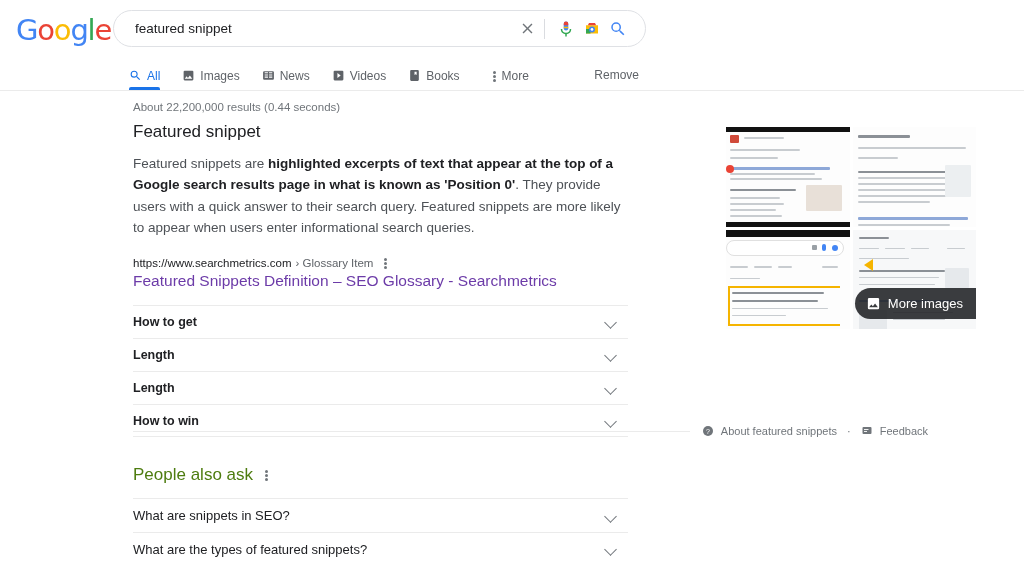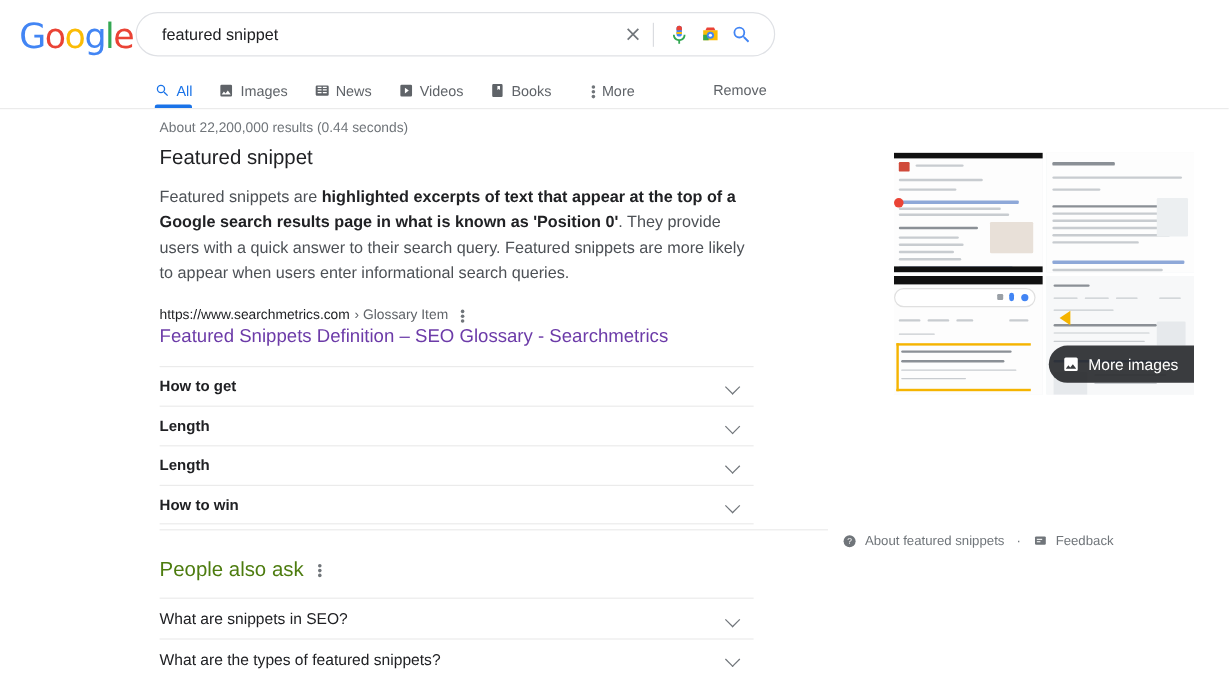--- a/index.html
+++ b/index.html
@@ -198,21 +198,20 @@
     flex: 1;
     height: 1px;
     background: #ebebeb;
   }
   .fs-links {
     display: flex;
     gap: 7px;
     font-size: 11px;
     color: #70757a;
     padding-left: 12px;
-    margin-top: 20px;
   }
   .fs-links a { color: #70757a; text-decoration: none; cursor: pointer; }
   .dot-sep { color: #70757a; font-size: 11px; padding: 0 3px; }
 
   
   .paa {
     position: absolute;
     left: 133px; top: 465px;
     width: 495px;
   }
@@ -232,21 +231,21 @@
     justify-content: space-between;
     cursor: pointer;
     font-size: 13px;
     color: #202124;
   }
   .paa-row:last-child { border-bottom: 1px solid #ebebeb; }
 
   
   .imgpanel {
     position: absolute;
-    left: 745px; top: 127px;
+    left: 726px; top: 127px;
     width: 250px; height: 202px;
     display: grid;
     grid-template-columns: 1fr 1fr;
     grid-template-rows: 1fr 1fr;
     gap: 3px;
     cursor: pointer;
     overflow: hidden;
   }
   .thumb {
     position: relative;

